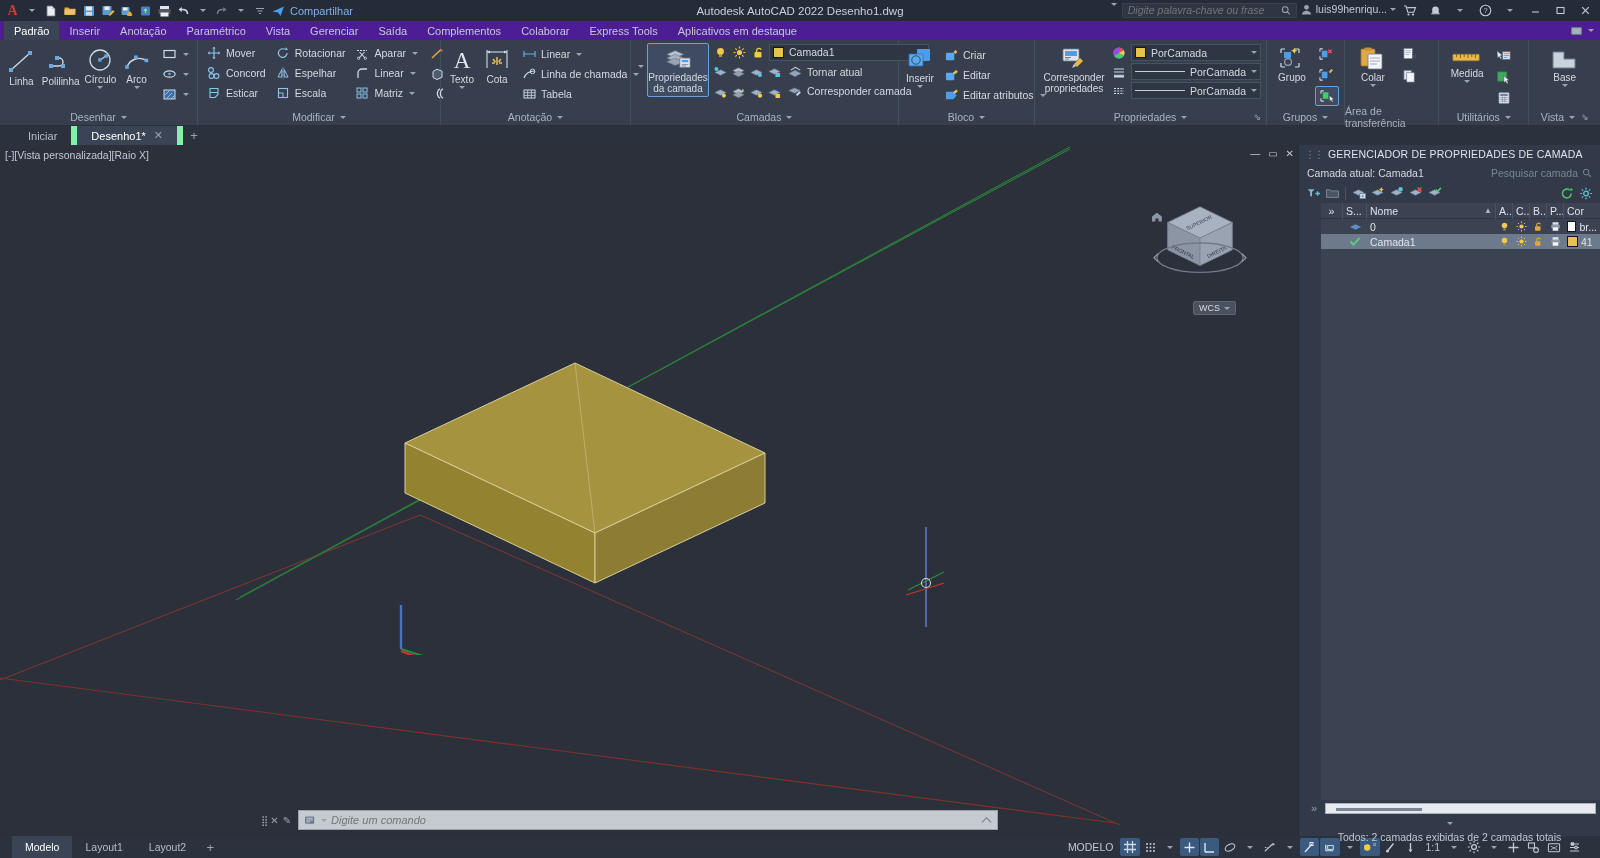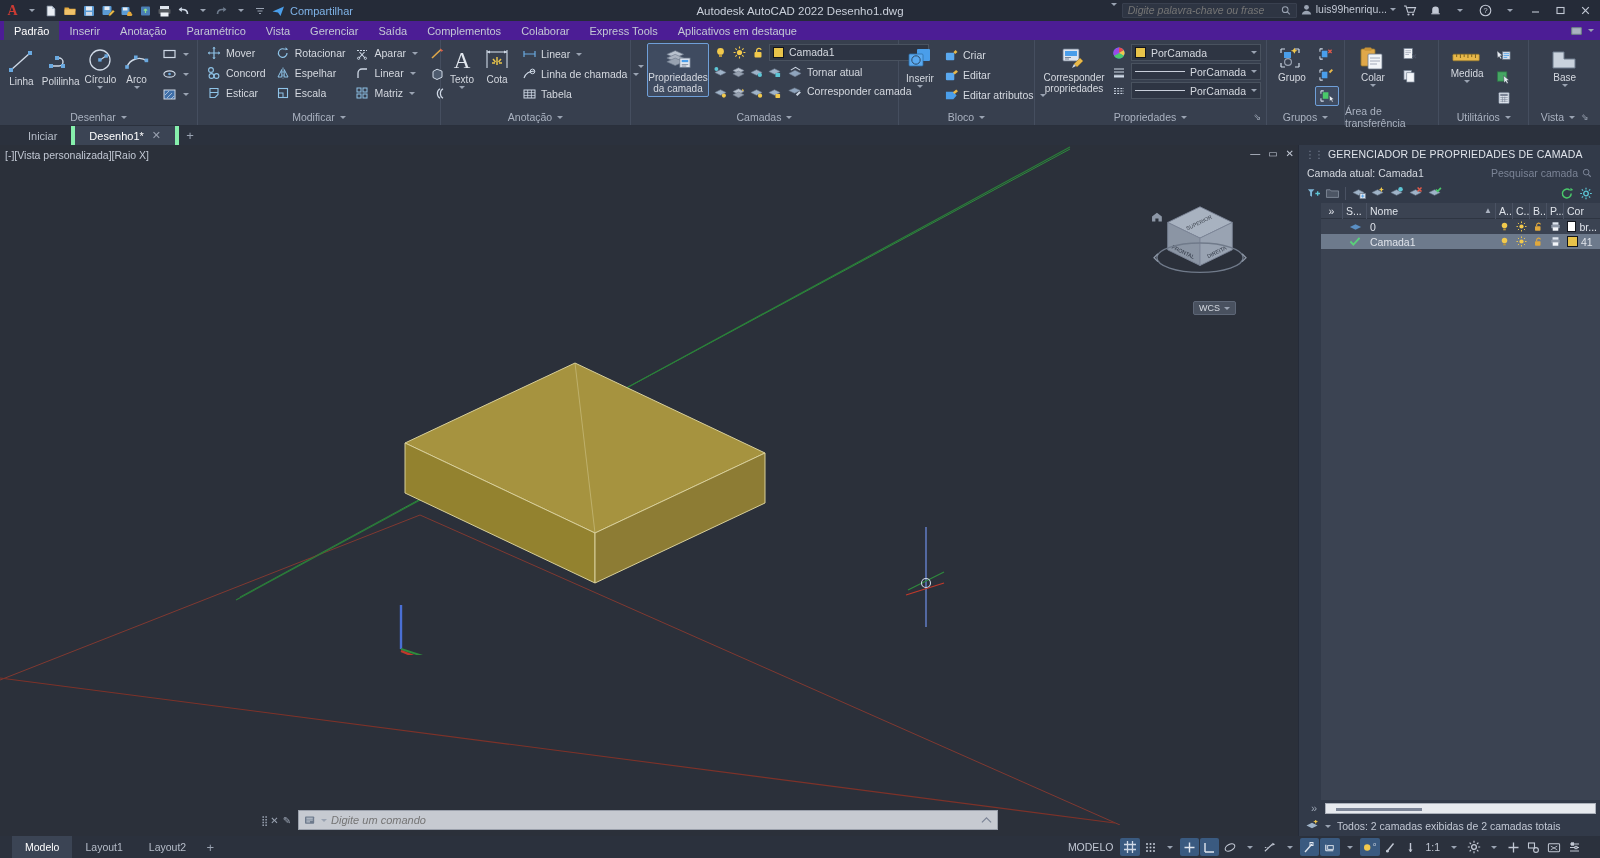--- a/index.html
+++ b/index.html
@@ -86,21 +86,21 @@
   .lt-line { flex:1; height:1px; background:#c9cfda; }
 
   .panelframe-active {
     border:1px solid #6f9fd8; background:#3f4b60; border-radius:2px;
   }
 
   
   .filetabs { height:19px; background:#2b313d; display:flex; align-items:stretch; flex:0 0 19px; padding-left:14px; }
   .ftab {
     padding:0 14px; display:flex; align-items:center; gap:8px; font-size:11px;
-    color:#b6bdc9; border-right:4px solid #86efac; cursor:default;justify-content:center;
+    color:#b6bdc9; border-right:6px solid #86efac; cursor:default;justify-content:center;
   }
   .ftab.active { background:#3b4454; color:#ffffff; }
   .ftab .x { font-size:11px; color:#99a1b0; }
   .ftab-plus { width:22px; display:flex;align-items:center;justify-content:center;color:#9aa3b2;font-size:13px; }
 
   
   .main { flex:1; display:flex; position:relative; min-height:0; }
 
   
   .canvas {
@@ -143,21 +143,21 @@
   }
   .gh { padding:0 3px; border-right:1px solid #4a5263; height:16px; display:flex; align-items:center; white-space:nowrap; overflow:hidden; }
   .grow { height:15px; display:flex; align-items:center; font-size:10.5px; color:#dfe3ea; }
   .grow.sel { background:#6d7a8c; }
   .gc { padding:0 3px; height:15px; display:flex; align-items:center; overflow:hidden; white-space:nowrap; }
   .lp-foot {
     height:16px; display:flex; align-items:center; padding:0 4px; background:#323a49;
   }
   .hscroll { flex:1; height:11px; background:#e6e9ee; border:1px solid #aab0ba; position:relative; }
   .hthumb { position:absolute; left:10px; top:4px; width:86px; height:3px; background:#7b8496; }
-  .lp-status { height:20px; display:flex; align-items:center; gap:6px; padding:0 6px; background:#323a49; font-size:10.5px; color:#c2c8d4; }
+  .lp-status { height:20px; display:flex; align-items:center; gap:6px; padding:0 6px; background:#323a49; font-size:10.5px; color:#c2c8d4;flex-direction:column; }
 
   
   .cmdline {
     position:absolute; left:258px; bottom:6px; height:20px; display:flex; align-items:center;
     gap:4px; z-index:20;
   }
   .cmd-handle { display:flex; align-items:center; gap:4px; color:#9aa3b2; font-size:10px; padding:0 3px; }
   .cmd-input {
     width:700px; height:20px; background:#c6cad1; border:1px solid #9aa0ab; display:flex;
     align-items:center; gap:4px; padding:0 5px;

